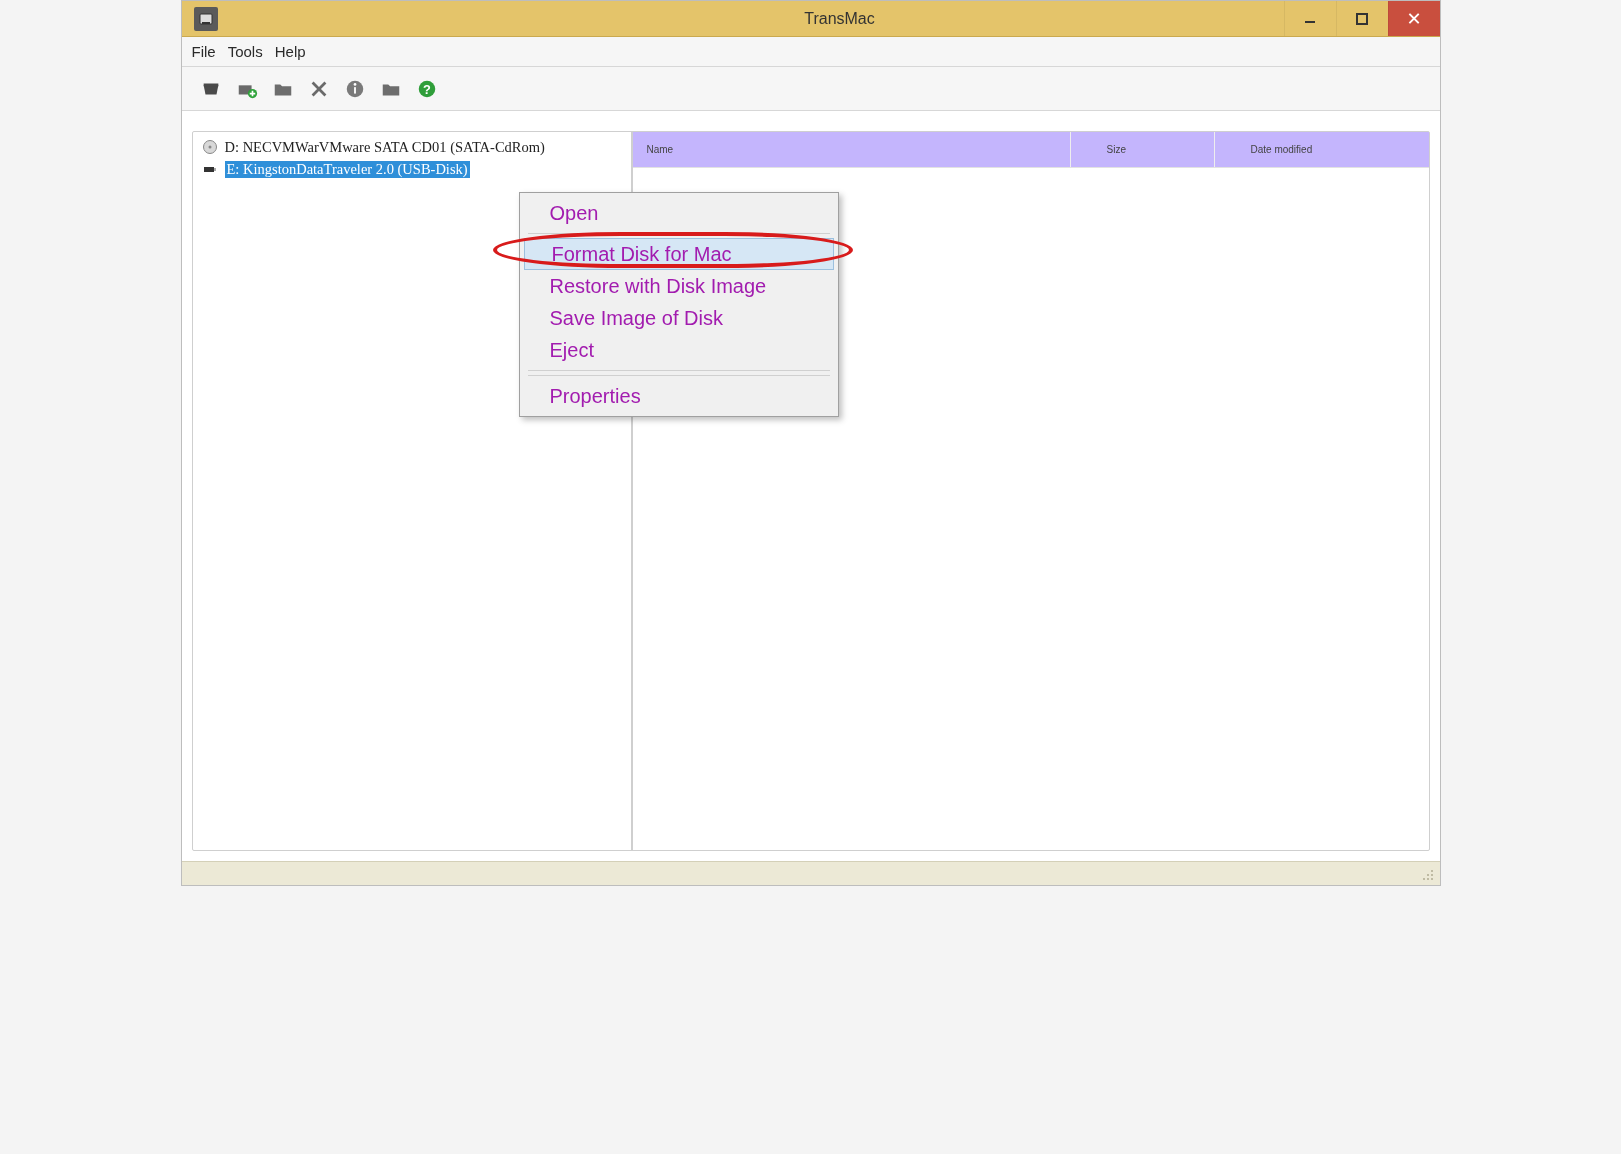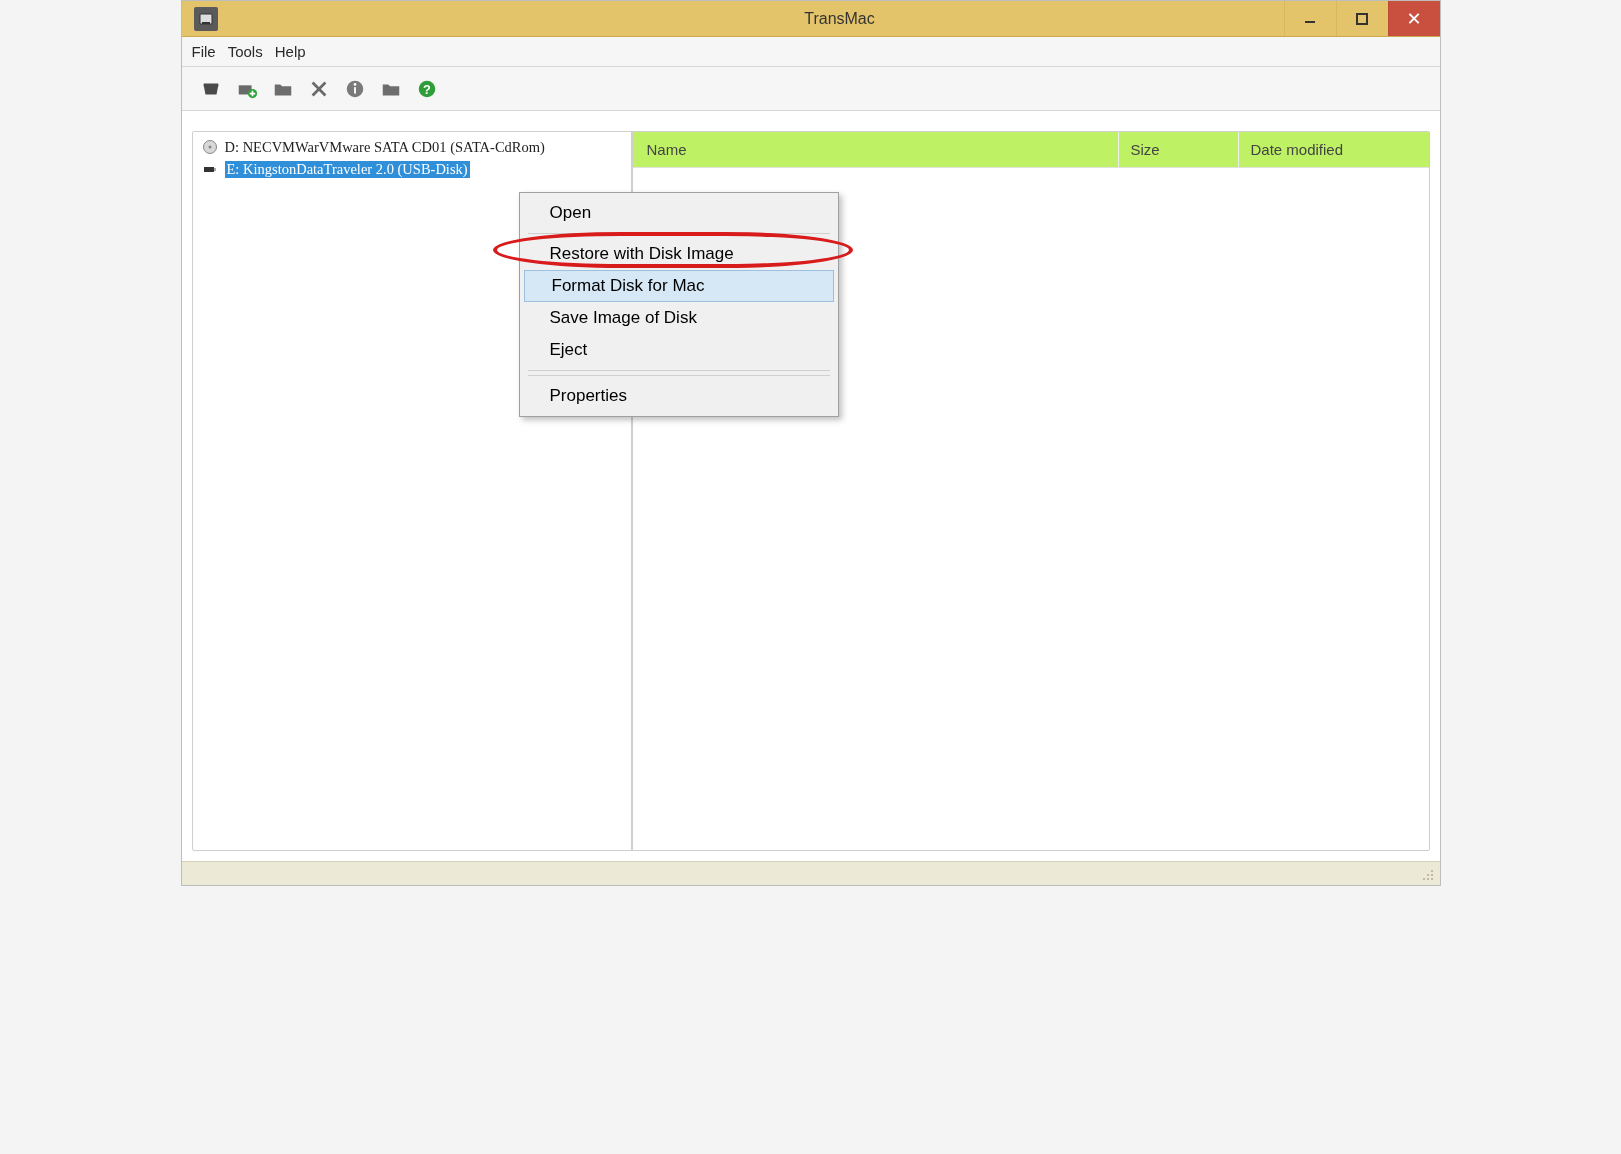--- a/index.html
+++ b/index.html
@@ -131,26 +131,27 @@
     padding: 0 2px;
   }
 
   .list {
     flex: 1;
     display: flex;
     flex-direction: column;
   }
   .list-header {
     height: 36px;
-    background: #bef264;
+    background: #c4b5fd;
     border-bottom: 1px solid #e2e2e2;
     display: flex;
     align-items: center;
-    font-size: 15px;
+    font-size: 10px;
     color: #444;
+    gap: 24px;
   }
   .col-name { flex: 1; padding-left: 14px; border-right: 1px solid #eee; height:100%; display:flex; align-items:center;}
   .col-size { width: 120px; padding-left: 12px; border-right: 1px solid #eee; height:100%; display:flex; align-items:center;}
   .col-date { width: 190px; padding-left: 12px; height:100%; display:flex; align-items:center;}
 
   
   .context-menu {
     position: absolute;
     left: 326px;
     top: 60px;
@@ -158,22 +159,22 @@
     background: #f0f0f0;
     border: 1px solid #a0a0a0;
     box-shadow: 3px 3px 6px rgba(0,0,0,0.25);
     padding: 4px 2px;
   }
   .cm-item {
     height: 32px;
     display: flex;
     align-items: center;
     padding: 0 14px 0 28px;
-    font-size: 17px;
-    color: #000000;
+    font-size: 20px;
+    color: #a21caf;
   }
   .cm-item.hover {
     background: #d6e7f5;
     border: 1px solid #9cc0de;
     height: 32px;
     margin: 0 2px;
     padding-left: 27px;
   }
   .cm-sep {
     height: 1px;
@@ -311,22 +312,22 @@
         <div class="list-header">
           <div class="col-name">Name</div>
           <div class="col-size">Size</div>
           <div class="col-date">Date modified</div>
         </div>
       </div>
 
       <div class="context-menu">
         <div class="cm-item">Open</div>
         <div class="cm-sep"></div>
+        <div class="cm-item hover">Format Disk for Mac</div>
         <div class="cm-item">Restore with Disk Image</div>
-        <div class="cm-item hover">Format Disk for Mac</div>
         <div class="cm-item">Save Image of Disk</div>
         <div class="cm-item">Eject</div>
         <div class="cm-sep"></div>
         <div class="cm-sep"></div>
         <div class="cm-item">Properties</div>
       </div>
 
       <div class="annot" style="left:300px; top:100px; width:360px; height:36px;"></div>
 
     </div>

